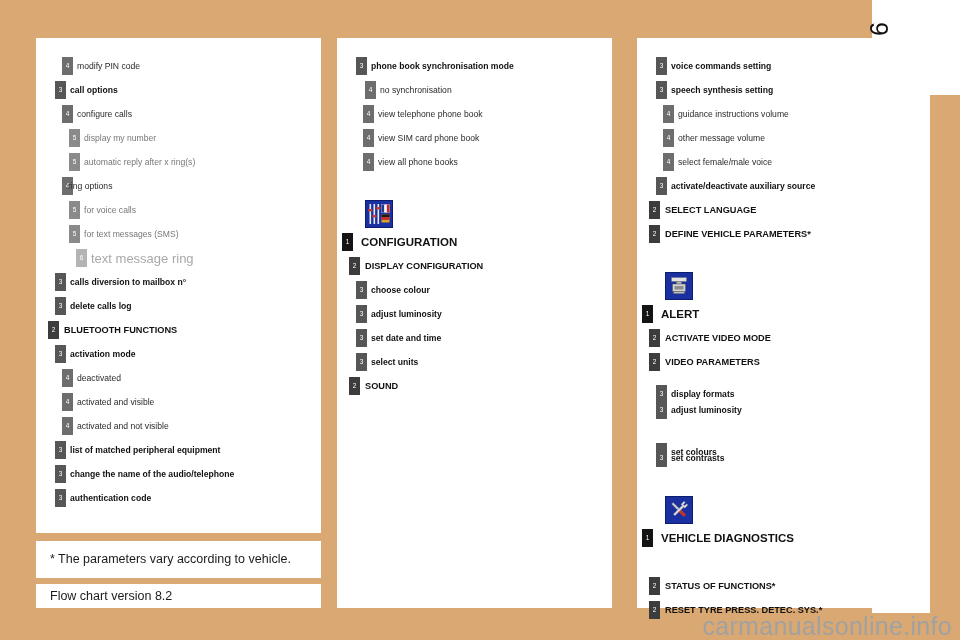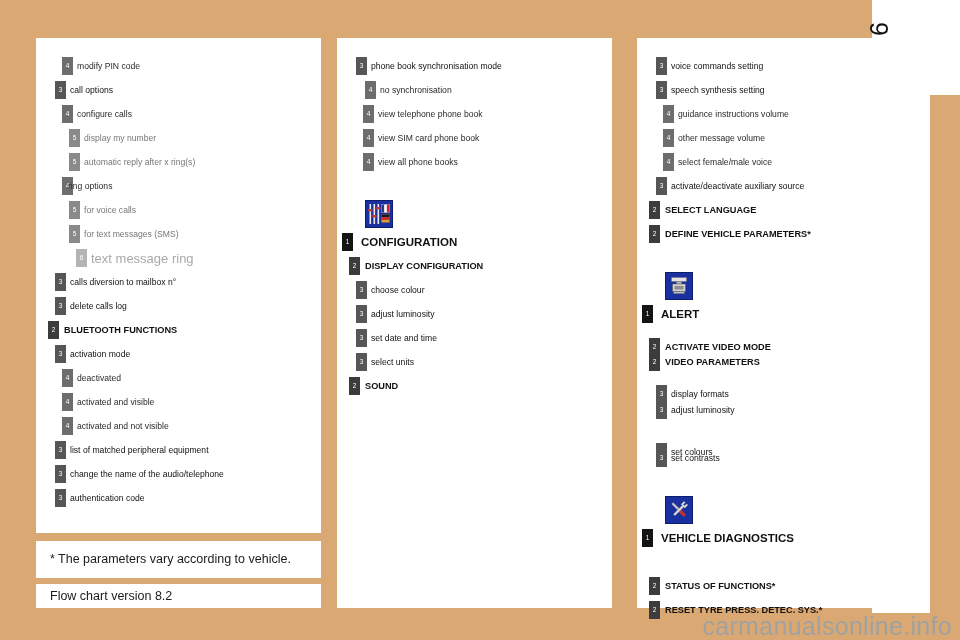--- a/index.html
+++ b/index.html
@@ -121,21 +121,21 @@
 
   
   .lvl-1 { background: #141414; }
   .lvl-2 { background: #3c3c3c; }
   .lvl-3 { background: #565656; }
   .lvl-4 { background: #6d6d6d; }
   .lvl-5 { background: #8a8a8a; }
   .lvl-6 { background: #b4b4b4; }
 
   
-  .w-bold   { font-weight: normal; color: #111111; font-size: 8.6px; }
+  .w-bold   { font-weight: bold; color: #111111; font-size: 8.6px; }
   .w-caps   { font-weight: bold; color: #111111; font-size: 9.2px; }
   .w-normal { font-weight: normal; color: #2a2a2a; font-size: 8.6px; }
   .w-light  { font-weight: normal; color: #777777; font-size: 8.6px; }
   .w-light2 { font-weight: normal; color: #a9a9a9; font-size: 13px; }
   .w-title  { font-weight: bold; color: #111111; font-size: 11.5px; }
   .sect-icon {
     position: absolute;
     width: 28px;
     height: 28px;
     border: 1px solid #0b1d6b;
@@ -341,21 +341,21 @@
           <rect x="10.5" y="8.5" width="5" height="2.5" fill="#b9b9b9" stroke="#6d6d6d" stroke-width="0.4"></rect>
           <rect x="6.5" y="11" width="13" height="7.5" fill="#d2d2d2" stroke="#555555" stroke-width="0.5"></rect>
           <rect x="8.5" y="13" width="9" height="3.5" fill="#8d8d8d"></rect>
           <rect x="7.5" y="18.5" width="11" height="2.2" fill="#bdbdbd" stroke="#555555" stroke-width="0.4"></rect>
         </svg>
       </div>
       <div class="flow-row" style="position: absolute; left: 0px; top: 264px; width: 100%;">
         <div class="lvl-box lvl-1" style="left: 5px;">1</div>
         <div class="row-label w-title" style="left: 24px;">ALERT</div>
       </div>
-      <div class="flow-row" style="position: absolute; left: 0px; top: 288px; width: 100%; margin-top: 9px;">
+      <div class="flow-row" style="position: absolute; left: 0px; top: 288px; width: 100%;">
         <div class="lvl-box lvl-2" style="left: 12px;">2</div>
         <div class="row-label w-caps" style="left: 28px;">ACTIVATE VIDEO MODE</div>
       </div>
       <div class="flow-row" style="position: absolute; left: 0px; top: 312px; width: 100%;">
         <div class="lvl-box lvl-2" style="left: 12px;">2</div>
         <div class="row-label w-caps" style="left: 28px;">VIDEO PARAMETERS</div>
       </div>
       <div class="flow-row" style="position: absolute; left: 0px; top: 336px; width: 100%; margin-top: 8px;">
         <div class="lvl-box lvl-3" style="left: 19px;">3</div>
         <div class="row-label w-bold" style="left: 34px;">display formats</div>

